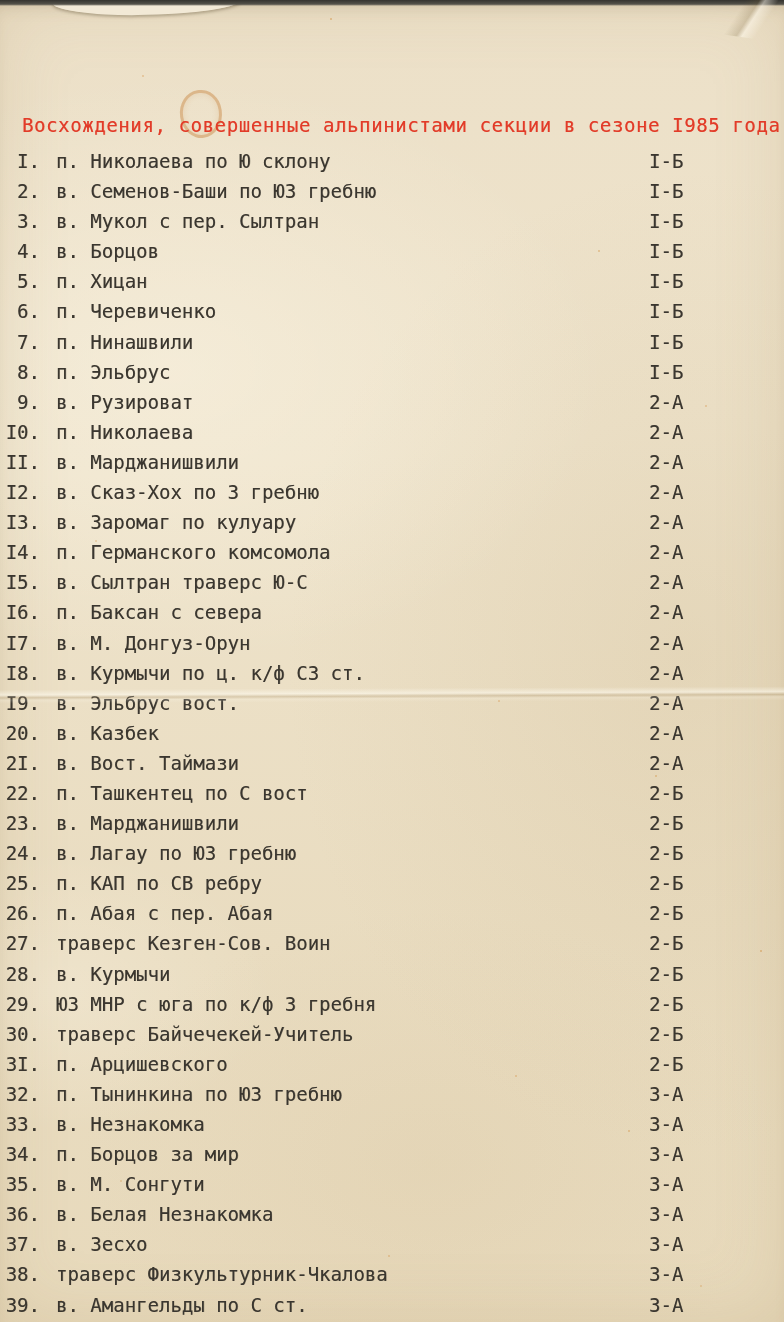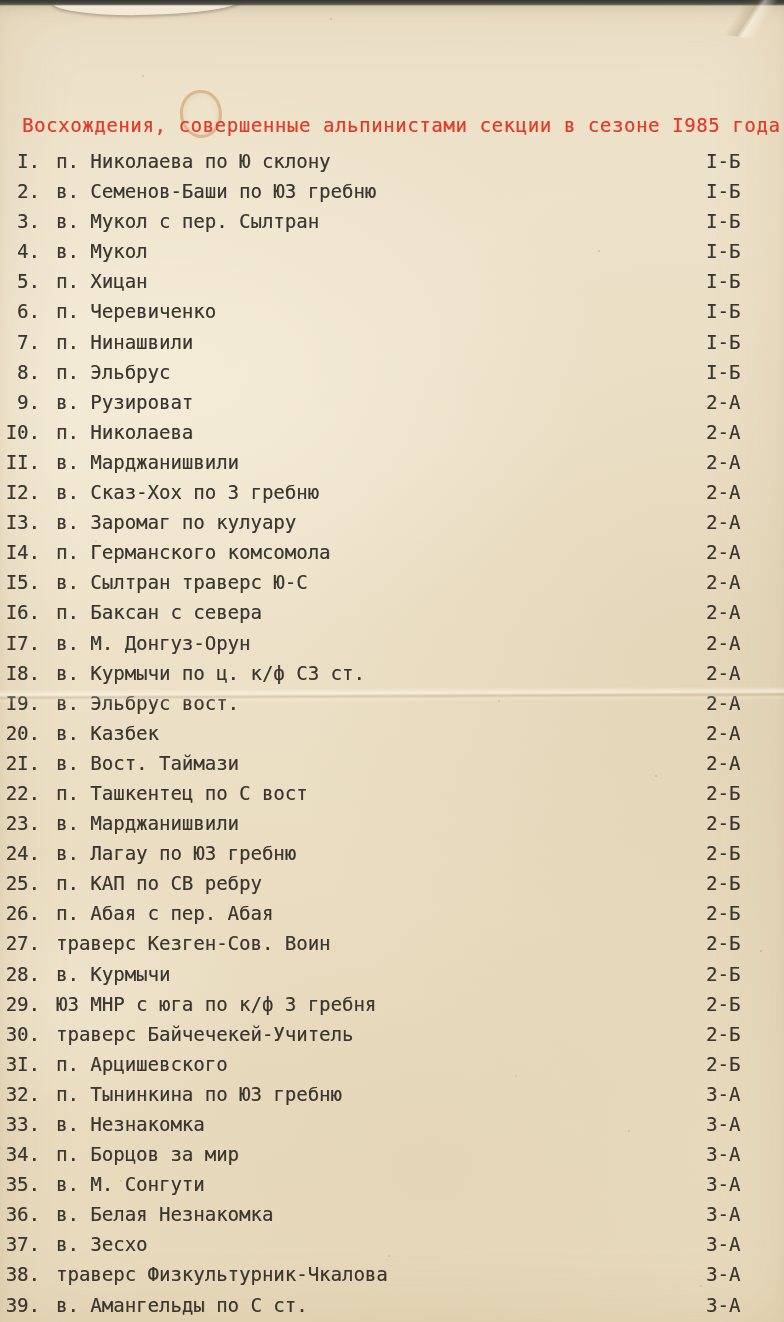--- a/index.html
+++ b/index.html
@@ -118,21 +118,21 @@
   .num {
     display: inline-block;
     width: 35px;
     text-align: right;
   }
   .name {
     padding-left: 16px;
   }
   .grade {
     position: absolute;
-    left: 701px;
+    left: 644px;
     top: 0;
   }
 </style>
 </head>
 <body>
 
 <div class="paper">
   <div class="torn-sliver"></div>
   <div class="top-edge"></div>
   <div class="corner-crease"></div>
@@ -141,21 +141,21 @@
 
   <h1 class="title">Восхождения, совершенные альпинистами секции в сезоне I985 года</h1>
 
   <div class="list">
   <div class="row"><span class="num">I.</span><span class="name">п. Николаева по Ю склону</span><span class="grade">I-Б</span></div>
 
   <div class="row"><span class="num">2.</span><span class="name">в. Семенов-Баши по ЮЗ гребню</span><span class="grade">I-Б</span></div>
 
   <div class="row"><span class="num">3.</span><span class="name">в. Мукол с пер. Сылтран</span><span class="grade">I-Б</span></div>
 
-  <div class="row"><span class="num">4.</span><span class="name">в. Мукол</span><span class="grade">I-Б</span></div>
+  <div class="row"><span class="num">4.</span><span class="name">в. Борцов</span><span class="grade">I-Б</span></div>
 
   <div class="row"><span class="num">5.</span><span class="name">п. Хицан</span><span class="grade">I-Б</span></div>
 
   <div class="row"><span class="num">6.</span><span class="name">п. Черевиченко</span><span class="grade">I-Б</span></div>
 
   <div class="row"><span class="num">7.</span><span class="name">п. Нинашвили</span><span class="grade">I-Б</span></div>
 
   <div class="row"><span class="num">8.</span><span class="name">п. Эльбрус</span><span class="grade">I-Б</span></div>
 
   <div class="row"><span class="num">9.</span><span class="name">в. Рузироват</span><span class="grade">2-А</span></div>

